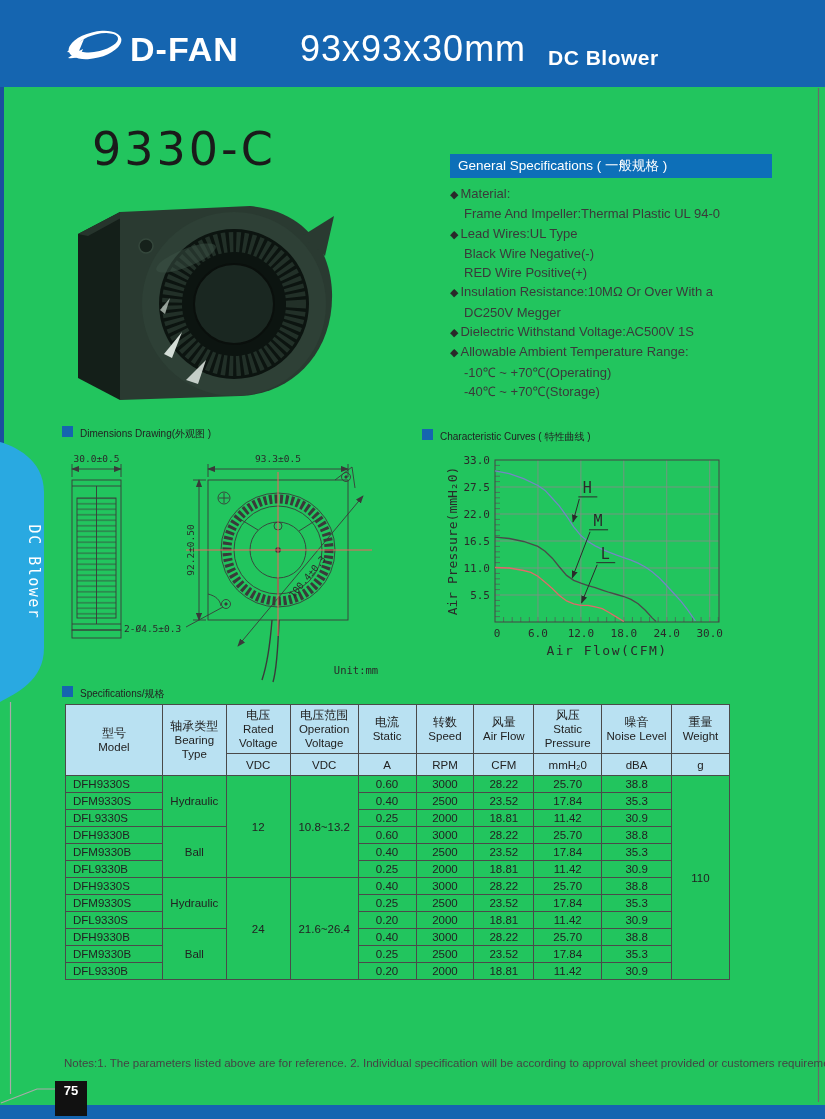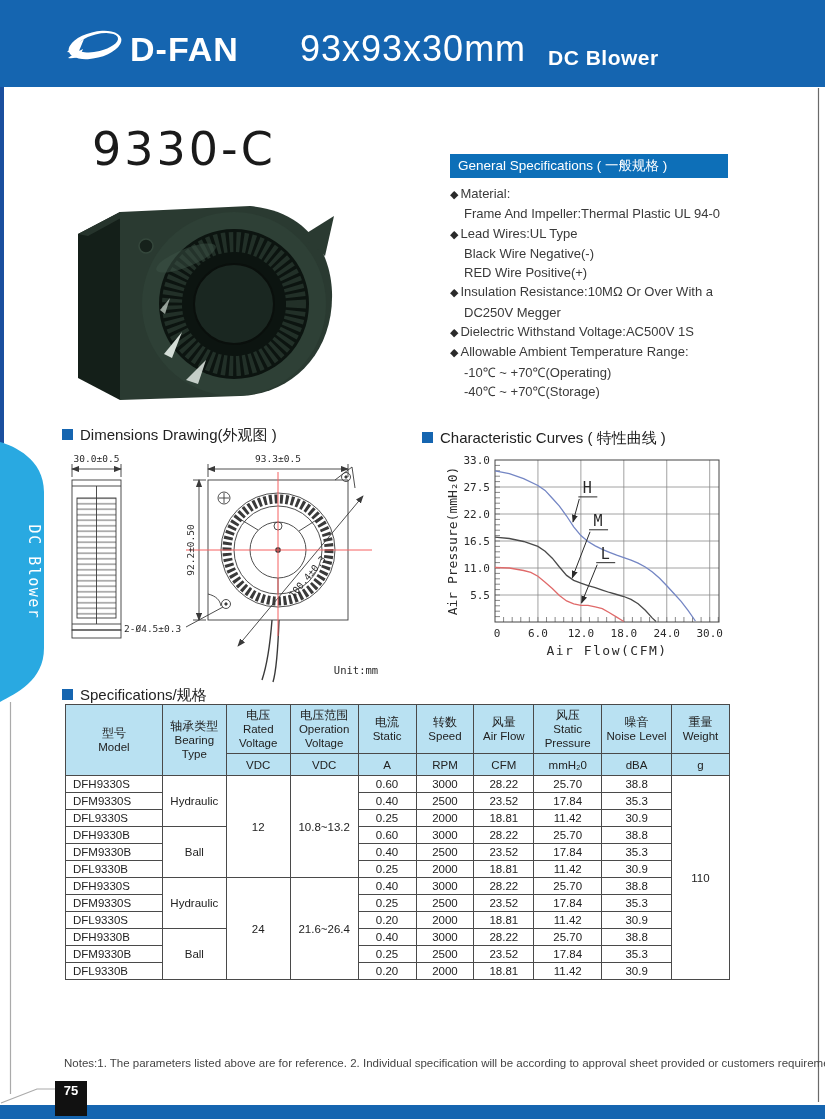--- a/index.html
+++ b/index.html
@@ -1,45 +1,45 @@
 <!DOCTYPE html>
 <html><head>
 <meta charset="utf-8">
 <style>
   * { margin:0; padding:0; box-sizing:border-box; }
   body { background:#e8e8e8; font-family:"Liberation Sans", sans-serif; }
-  .page { position:relative; width:825px; height:1119px; background:#ffffff; margin:0 auto; overflow:hidden;text-decoration:underline; }
+  .page { position:relative; width:825px; height:1119px; background:#22c55e; margin:0 auto; overflow:hidden;text-decoration:underline; }
 
   
   .header { position:absolute; left:0; top:0; width:825px; height:87px; background:#1565b0; }
   .brand-text { position:absolute; left:130px; top:30px; font-size:34px; font-weight:bold; color:#fff; letter-spacing:1px; }
   .size-text  { position:absolute; left:300px; top:28px; font-size:36px; color:#fff; letter-spacing:1px; }
   .product-text { position:absolute; left:548px; top:46px; font-size:21px; font-weight:bold; color:#fff; letter-spacing:0.5px; }
   .logo-svg { position:absolute; left:66px; top:22px; }
 
   
   .left-dark-line { position:absolute; left:0; top:87px; width:4px; height:356px; background:#1a4f9e; }
   .tab-svg { position:absolute; left:0; top:435px; }
   .decor-svg { position:absolute; left:0; top:0; pointer-events:none; }
   .bottom-bar { position:absolute; left:0; top:1105px; width:825px; height:14px; background:#1565b0; }
 
   
   .model-title { position:absolute; left:92px; top:122px; font-size:46px; color:#1a1a1a; letter-spacing:3px; font-family:"DejaVu Sans", sans-serif; }
   .photo-svg { position:absolute; left:68px; top:182px; }
 
   
-  .gs-bar { position:absolute; left:450px; top:154px; width:278px; height:24px; background:#0d6fb8; color:#fff;
+  .gs-bar { position:absolute; left:450px; top:154px; width:322px; height:24px; background:#0d6fb8; color:#fff;
             font-size:13.5px; line-height:24px; padding-left:8px; }
   .gs-list { position:absolute; left:450px; top:184px; width:340px; list-style:none; font-size:13px; color:#3a3a3a; }
   .gs-list li { line-height:19.3px; white-space:nowrap; }
   .gs-list li .diamond { font-size:11px; margin-right:2px; color:#2a2a2a; }
   .gs-list li.cont { padding-left:14px; }
 
   
-  .sec-head { position:absolute; font-size:15px; color:#222; white-space:nowrap; }
+  .sec-head { position:absolute; font-size:10px; color:#222; white-space:nowrap; }
   .sec-head .sq { display:inline-block; width:11px; height:11px; background:#1565b0; margin-right:7px; }
   .h-dims   { left:62px;  top:426px; }
   .h-curves { left:422px; top:429px; }
   .h-specs  { left:62px;  top:686px; }
 
   .dims-svg  { position:absolute; left:58px;  top:446px; }
   .chart-svg { position:absolute; left:443px; top:446px; }
 
   
   .spec-table { position:absolute; left:65px; top:704px; width:665px; border-collapse:collapse;

